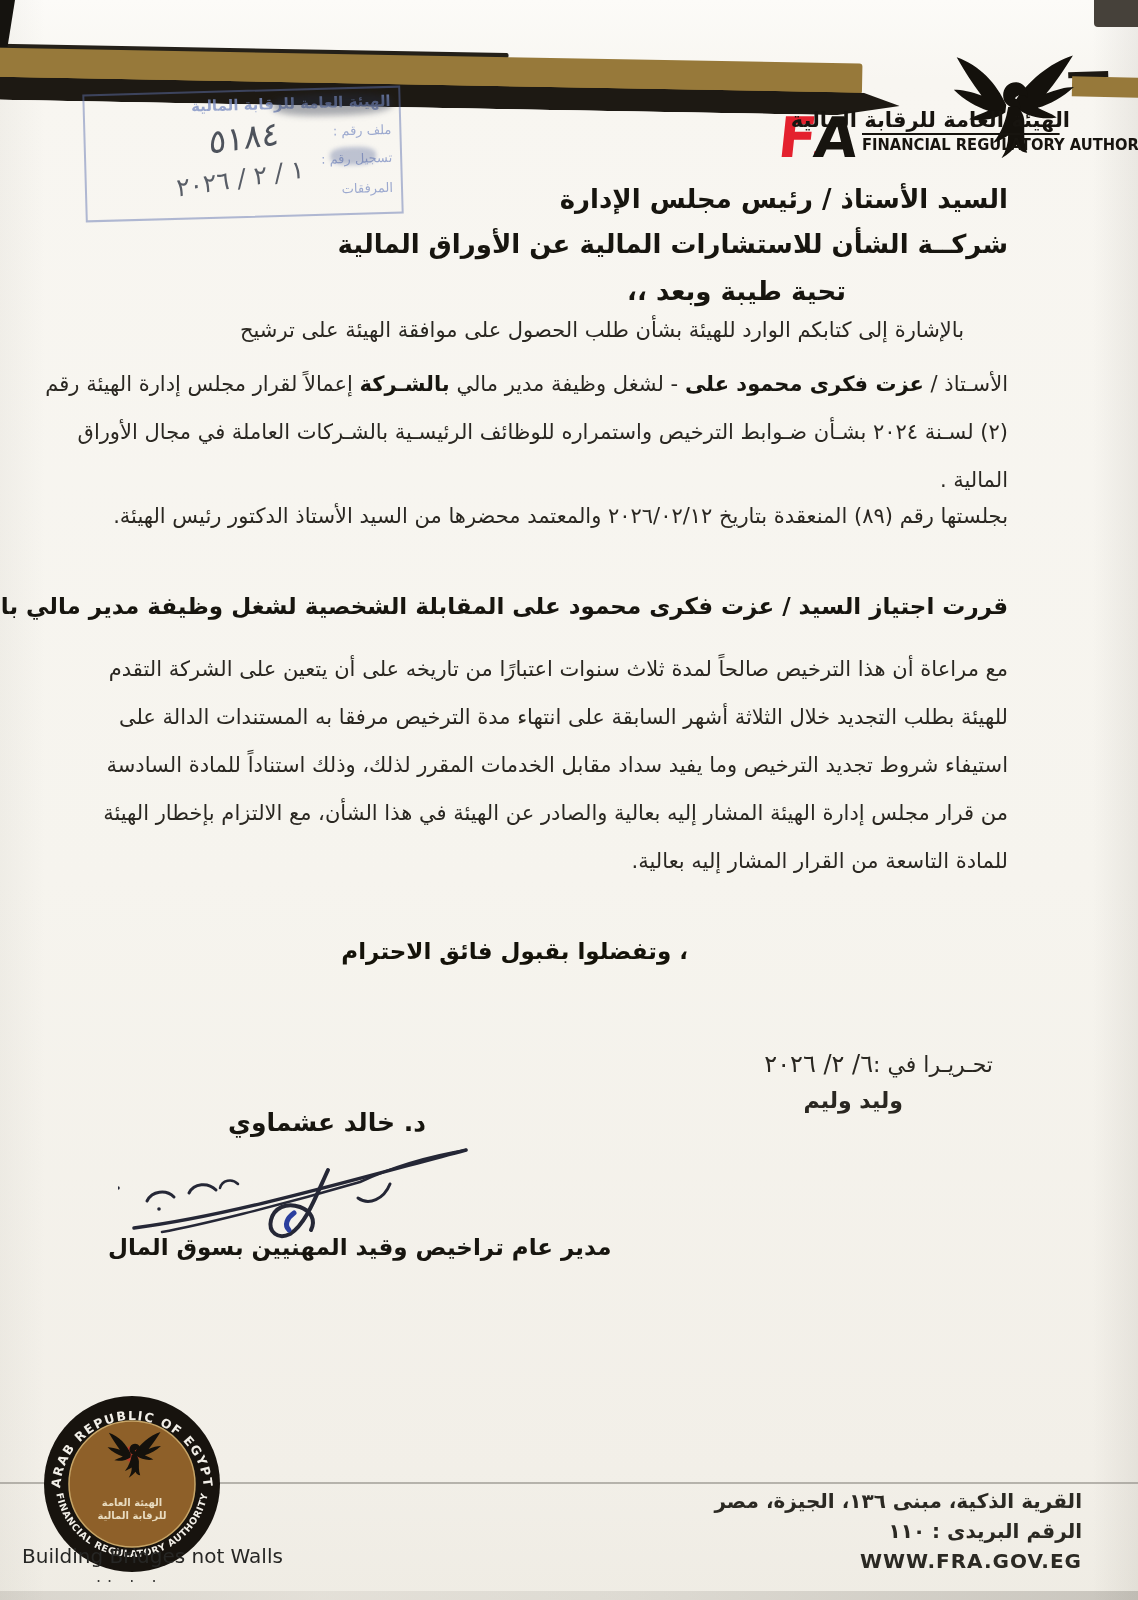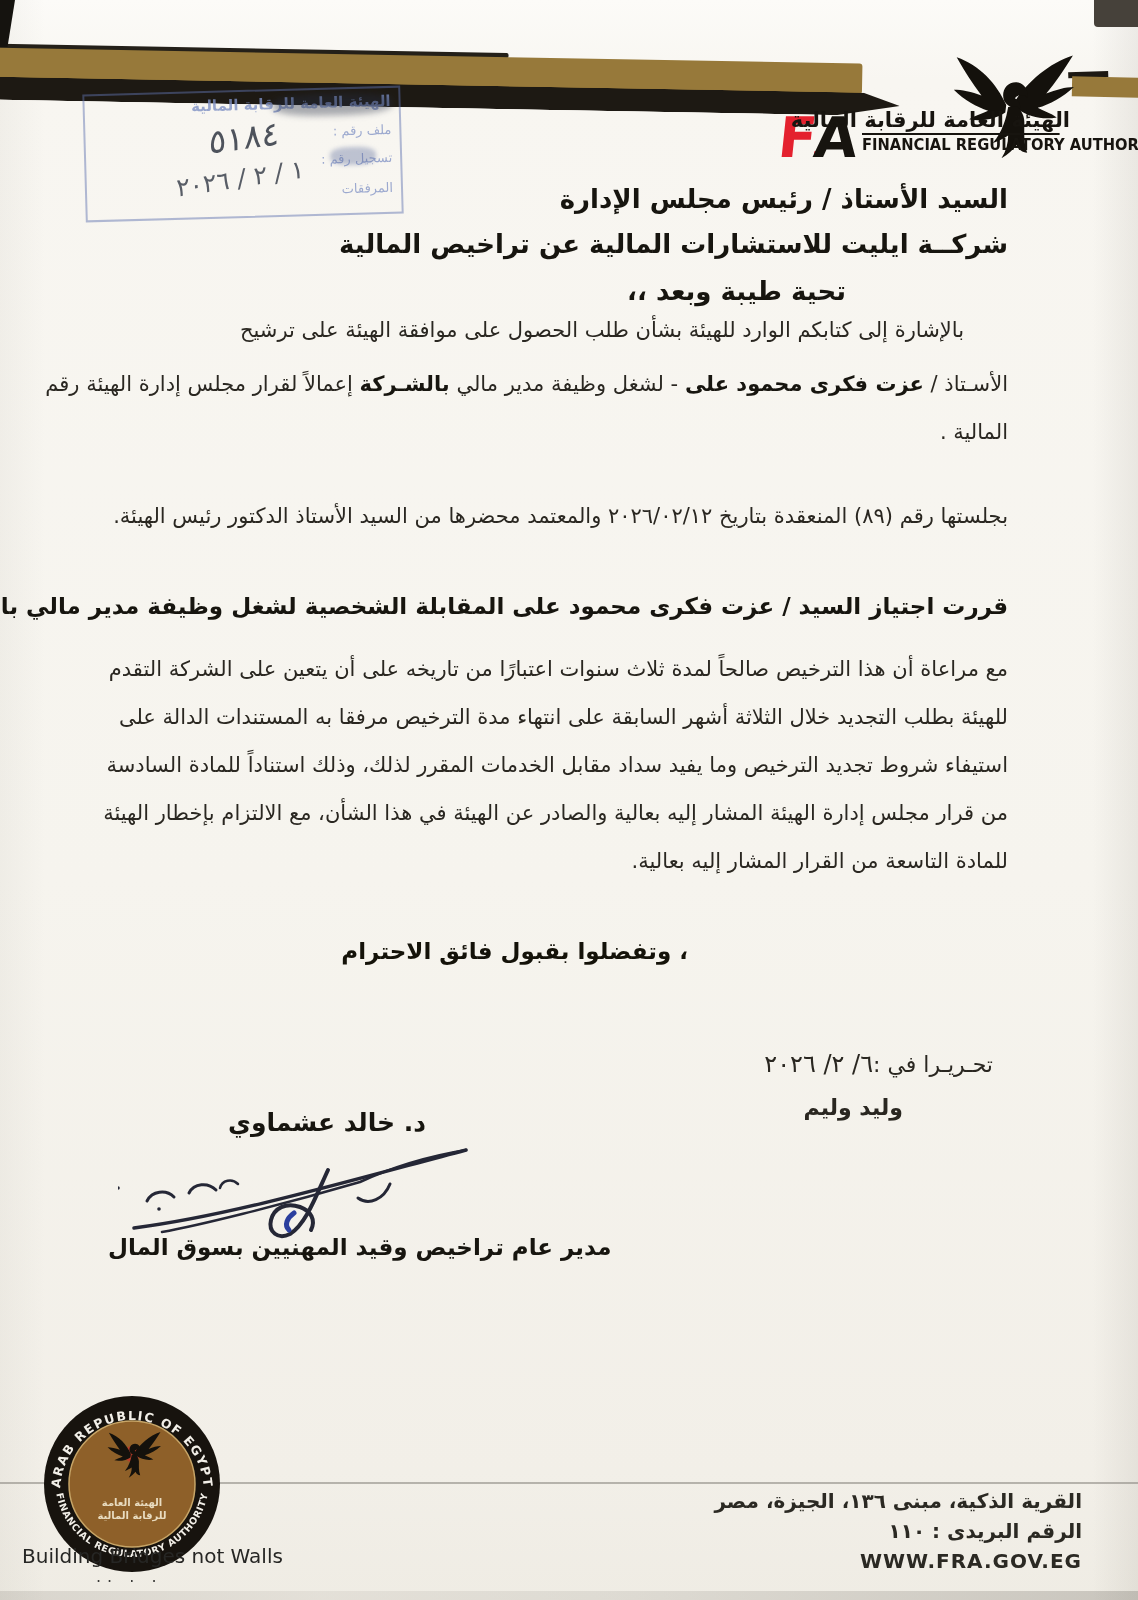--- a/index.html
+++ b/index.html
@@ -54,21 +54,21 @@
   .content{position:absolute;left:130px;top:0;width:878px;height:100%;direction:rtl;z-index:5;}
   .abs{position:absolute;right:0;}
   .bold-head{font-weight:bold;font-size:26px;color:#17150f;white-space:nowrap;}
   .bodytxt{font-size:21px;color:#2a2721;}
   .line{height:48px;line-height:48px;text-align:right;white-space:nowrap;}
   .b{font-weight:bold;color:#17150f;}
   .para-decision .line{font-weight:bold;color:#141209;font-size:23px;letter-spacing:.5px;}
   .closing{position:absolute;right:450px;top:938px;font-weight:bold;font-size:23px;color:#141209;white-space:nowrap;}
   .date-line{position:absolute;right:15px;top:1050px;font-size:22px;white-space:nowrap;color:#2a2721;}
   .date-line .dv{font-size:24px;letter-spacing:1px;margin-top:41px;}
-  .clerk{position:absolute;right:105px;top:1088px;font-size:22px;font-weight:bold;color:#2a2721;margin-top:7px;}
+  .clerk{position:absolute;right:105px;top:1088px;font-size:22px;font-weight:bold;color:#2a2721;}
   .signer-name{position:absolute;left:228px;top:1108px;font-size:25px;font-weight:bold;color:#17150f;
         direction:rtl;white-space:nowrap;z-index:5;}
   .sig-svg{position:absolute;left:118px;top:1130px;z-index:5;}
   .signer-title{position:absolute;left:108px;top:1234px;font-size:23px;font-weight:bold;color:#17150f;
         direction:rtl;white-space:nowrap;z-index:5;}
   
   .footer-line{position:absolute;left:0;top:1482px;width:100%;height:2px;background:#8d8a84;opacity:.6;z-index:4;}
   .seal{position:absolute;left:42px;top:1394px;width:180px;height:180px;z-index:6;}
   .slogan{position:absolute;left:22px;top:1544px;font-size:20px;color:#262624;direction:ltr;z-index:6;}
   .scan-marks{position:absolute;left:96px;top:1572px;font-size:16px;color:#3a3a38;letter-spacing:6px;direction:ltr;z-index:6;}
@@ -121,27 +121,28 @@
     <div class="stamp-label" style="top:34px">ملف رقم :</div>
     <div class="stamp-label" style="top:62px">تسجيل رقم :</div>
     <div class="stamp-smudge2"></div>
     <div class="stamp-label" style="top:92px">المرفقات</div>
     <div class="stamp-number">٥١٨٤</div>
     <div class="stamp-date">١ / ٢ / ٢٠٢٦</div>
   </div>
 
   <div class="content">
     <div class="abs bold-head" style="top:184px">السيد الأستاذ / رئيس مجلس الإدارة</div>
-    <div class="abs bold-head" style="top:229px">شركــة ايليت للاستشارات المالية عن تراخيص المالية</div>
+    <div class="abs bold-head" style="top:229px">شركــة الشأن للاستشارات المالية عن الأوراق المالية</div>
     <div class="abs bold-head" style="top:276px;right:162px">تحية طيبة وبعد ،،</div>
 
     <div class="abs bodytxt" style="top:318px;right:44px;white-space:nowrap">بالإشارة إلى كتابكم الوارد للهيئة بشأن طلب الحصول على موافقة الهيئة على ترشيح</div>
 
     <div class="abs bodytxt" style="top:360px;width:100%">
         <div class="line"><span>الأسـتاذ / </span><span class="b">عزت فكرى محمود على</span><span> - لشغل وظيفة مدير مالي </span><span class="b">بالشـركة</span><span> إعمالاً لقرار مجلس إدارة الهيئة رقم</span></div>
+        <div class="line"><span>(٢) لسـنة ٢٠٢٤ بشـأن ضـوابط الترخيص واستمراره للوظائف الرئيسـية بالشـركات العاملة في مجال الأوراق</span></div>
         <div class="line"><span>المالية .</span></div>
       </div>
     <div class="abs bodytxt" style="top:492px;width:100%">
         <div class="line"><span>بجلستها رقم (٨٩) المنعقدة بتاريخ ٢٠٢٦/٠٢/١٢ والمعتمد محضرها من السيد الأستاذ الدكتور رئيس الهيئة.</span></div>
       </div>
     <div class="abs bodytxt para-decision" style="top:582px;width:100%">
         <div class="line"><span class="b">قررت اجتياز السيد / عزت فكرى محمود على المقابلة الشخصية لشغل وظيفة مدير مالي بالشركة</span></div>
       </div>
     <div class="abs bodytxt" style="top:645px;width:100%">
         <div class="line"><span>مع مراعاة أن هذا الترخيص صالحاً لمدة ثلاث سنوات اعتبارًا من تاريخه على أن يتعين على الشركة التقدم</span></div>

